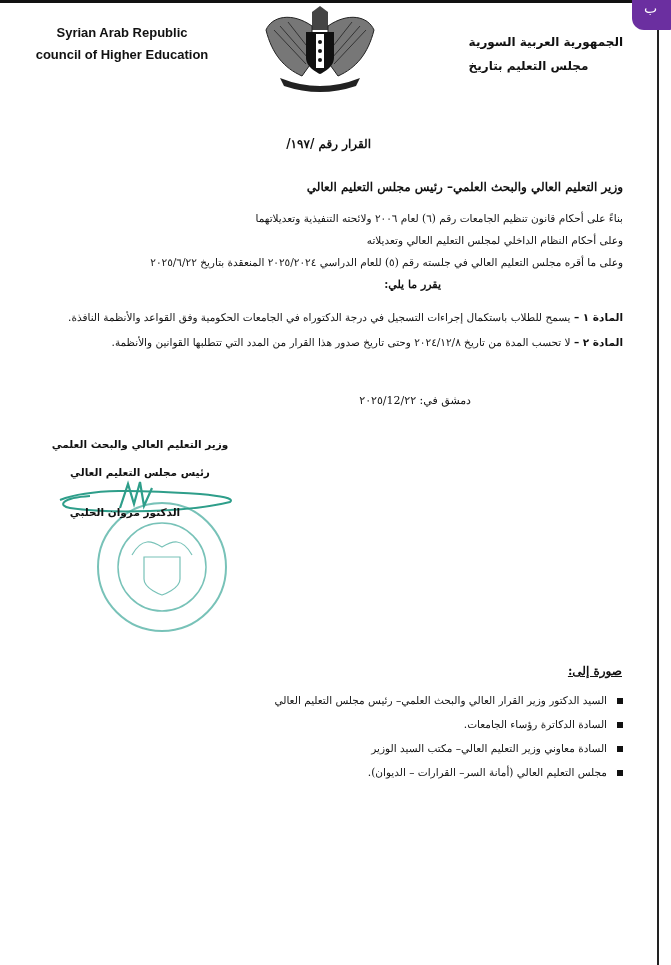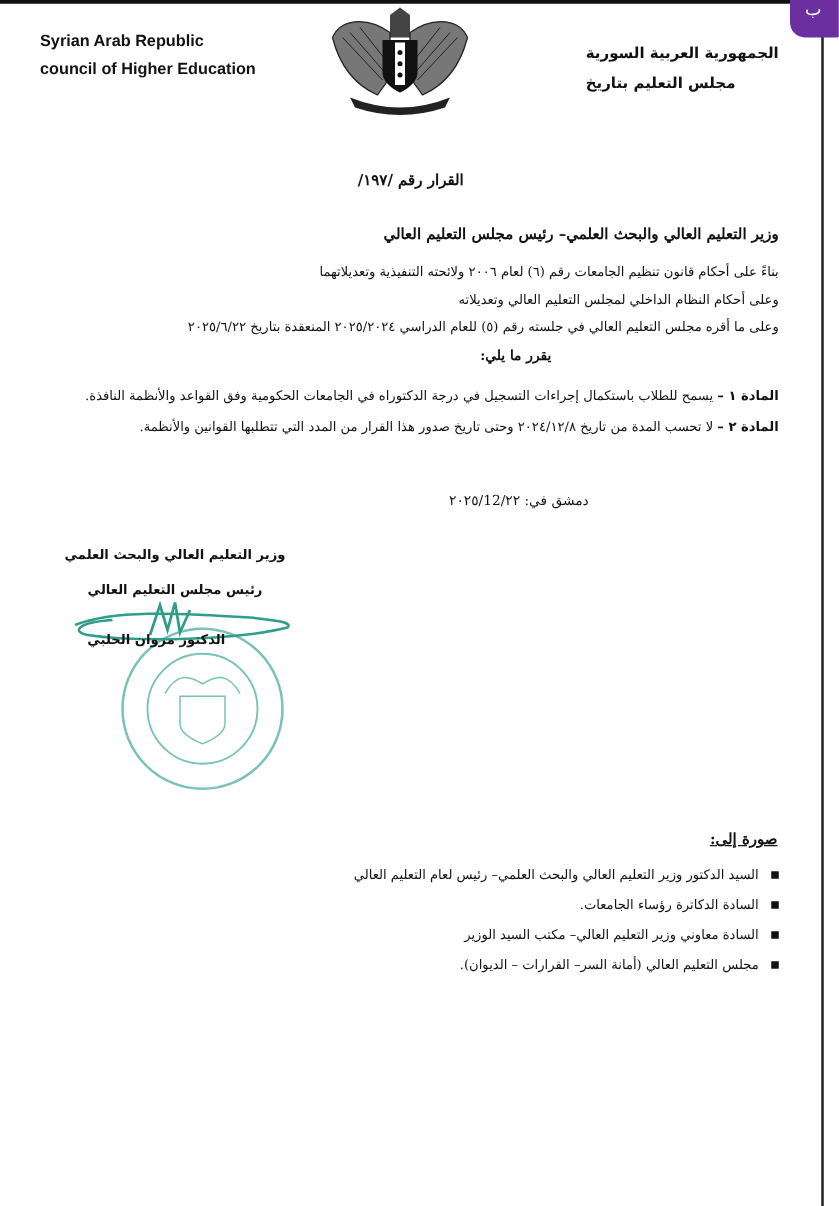--- a/index.html
+++ b/index.html
@@ -3,21 +3,21 @@
 <meta charset="utf-8">
 <style>
   html,body{margin:0;padding:0;}
   body{width:671px;height:965px;background:#ffffff;position:relative;overflow:hidden;
        font-family:"DejaVu Serif","Liberation Serif",serif;color:#111;}
   .top-line{position:absolute;left:0;top:0;width:640px;height:3px;background:#111;}
   .right-border{position:absolute;left:657px;top:0;width:2px;height:965px;background:#222;}
   .corner-badge{position:absolute;left:632px;top:-14px;width:48px;height:44px;border-radius:12px;background:#6b2fa0;}
   .corner-badge span{position:absolute;left:12px;top:14px;color:#fff;font-size:14px;font-family:"DejaVu Sans",sans-serif;}
 
-  .en-header{position:absolute;left:32px;top:22px;font-family:"Liberation Sans",sans-serif;font-weight:bold;font-size:13px;line-height:22px;text-align:left;width:180px;}
+  .en-header{position:absolute;left:32px;top:22px;font-family:"Liberation Sans",sans-serif;font-weight:bold;font-size:13px;line-height:22px;text-align:center;width:180px;}
   .ar-header{position:absolute;right:48px;top:30px;direction:rtl;font-family:"DejaVu Sans",sans-serif;font-weight:bold;font-size:12px;line-height:24px;text-align:left;}
   .emblem{position:absolute;left:262px;top:2px;width:116px;height:90px;}
 
   .rtl{direction:rtl;text-align:right;position:absolute;font-size:11px;white-space:nowrap;}
   .decision-no{right:300px;top:137px;font-weight:bold;font-size:12px;text-align:right;}
   .minister-title{right:48px;top:180px;font-weight:bold;font-size:12px;}
   .preamble{right:48px;top:207px;line-height:22px;font-size:10.5px;}
   .decides{right:230px;top:278px;font-weight:bold;font-size:11px;}
   .articles{right:48px;top:305px;line-height:25px;font-size:10.5px;text-align:right;}
   .articles .label{font-weight:bold;font-family:"DejaVu Sans",sans-serif;font-size:10.5px;}
@@ -104,17 +104,17 @@
 
 <svg class="signature" viewBox="0 0 190 50">
   <path d="M10 22 C40 10 90 12 150 16 C170 18 185 20 180 24 C140 34 60 36 20 30 C8 28 10 20 40 18" fill="none" stroke="#2e9e8a" stroke-width="2"></path>
   <path d="M70 30 L78 6 L84 26 L90 4 L94 28 L102 10" fill="none" stroke="#2e9e8a" stroke-width="2.2"></path>
 </svg>
 
 <div class="signer-name">الدكتور مروان الحلبي</div>
 
 <div class="rtl copies-title">صورة إلى:</div>
 <ul class="copies">
-  <li><span class="bullet"></span><span>السيد الدكتور وزير التعليم العالي والبحث العلمي– رئيس لعام التعليم العالي</span></li>
+  <li><span class="bullet"></span><span>السيد الدكتور وزير القرار العالي والبحث العلمي– رئيس مجلس التعليم العالي</span></li>
   <li><span class="bullet"></span><span>السادة الدكاترة رؤساء الجامعات.</span></li>
   <li><span class="bullet"></span><span>السادة معاوني وزير التعليم العالي– مكتب السيد الوزير</span></li>
   <li><span class="bullet"></span><span>مجلس التعليم العالي (أمانة السر– القرارات – الديوان).</span></li>
 </ul>
 
 </body></html>

